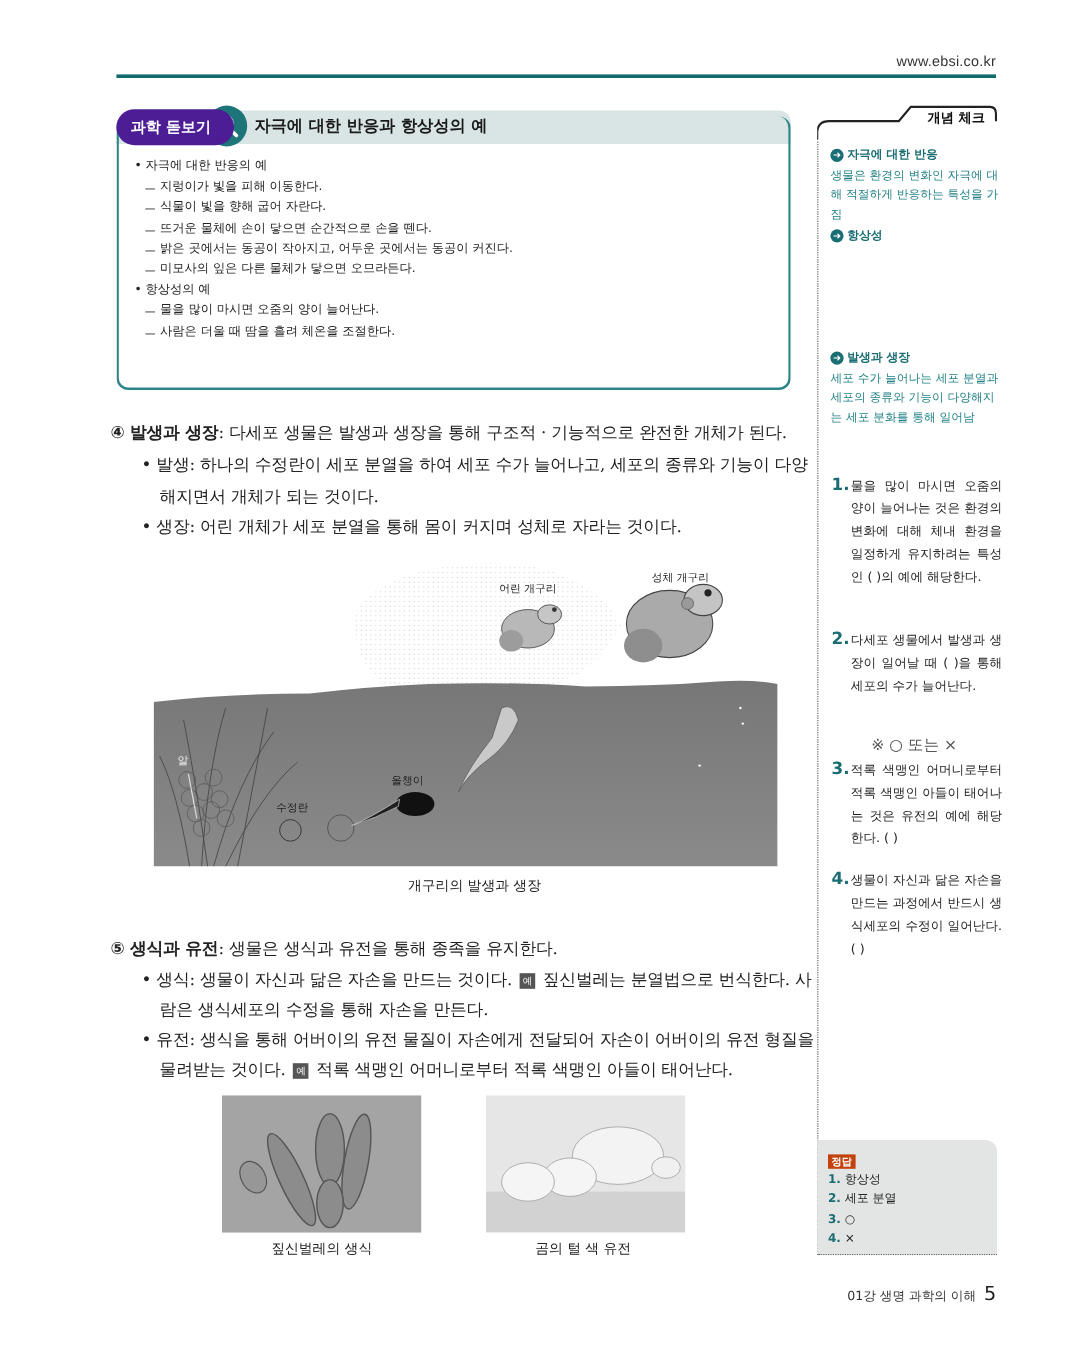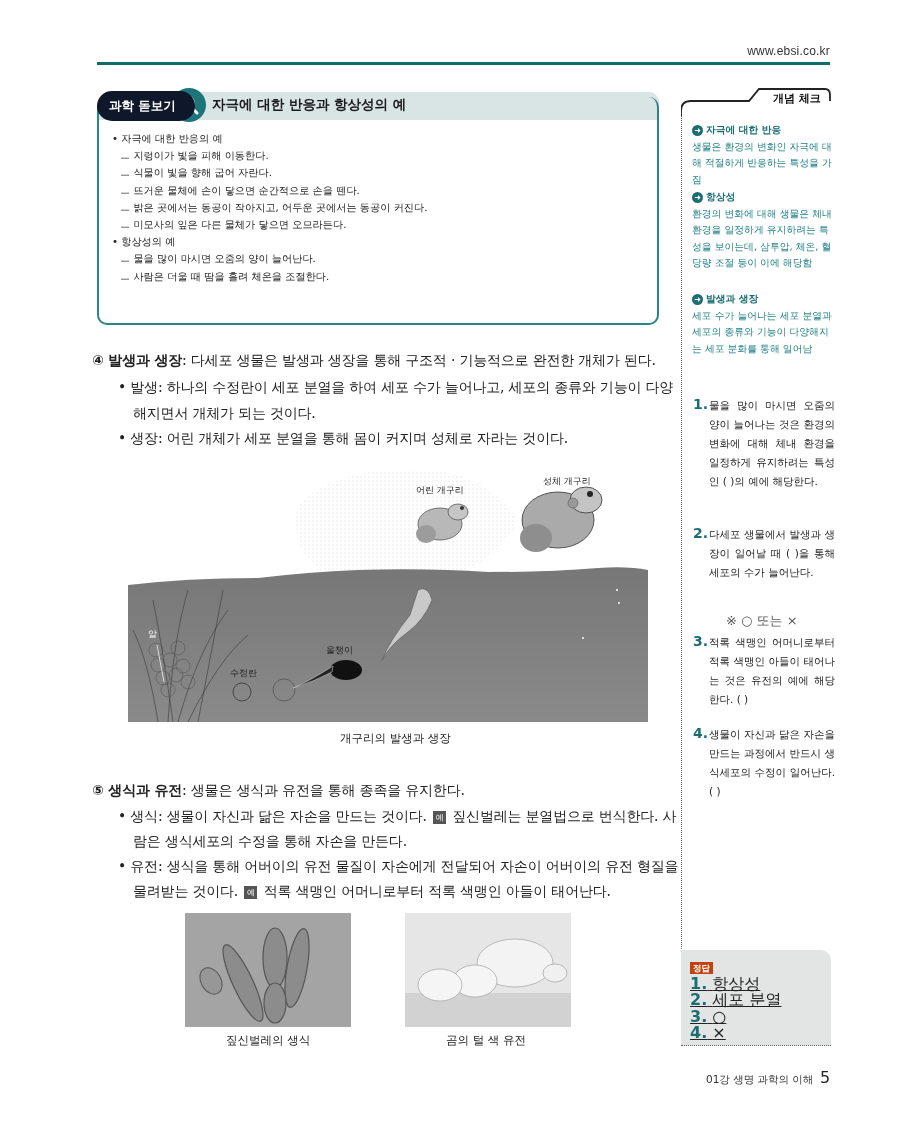--- a/index.html
+++ b/index.html
@@ -8,21 +8,21 @@
       font-family: "DejaVu Sans", "Liberation Sans", sans-serif; color: #222;
     }
     .abs { position: absolute; }
     
     .site-url { right: 70px; top: 44px; font-size: 12px; color: #333; font-family: "Liberation Sans", sans-serif; letter-spacing: 0.2px; }
     .header-rule { left: 97px; top: 62px; width: 733px; height: 3px; background: #0f6b6e; }
 
     
     .sci-box { left: 97px; top: 97px; width: 562px; height: 228px; border: 2px solid #2b8488; border-radius: 10px; border-top: none; box-sizing: border-box; }
     .sci-head { left: 97px; top: 92px; width: 562px; height: 28px; background: #d9e4e5; border-radius: 14px 10px 0 0; }
-    .sci-tag { left: 97px; top: 91px; height: 30px; width: 98px; background: #0f172a; border-radius: 15px 15px 15px 15px; color: #fff; font-size: 12.5px; font-weight: bold; line-height: 30px; padding-left: 12px; box-sizing: border-box; }
+    .sci-tag { left: 97px; top: 91px; height: 30px; width: 98px; background: #4c1d95; border-radius: 15px 15px 15px 15px; color: #fff; font-size: 12.5px; font-weight: bold; line-height: 30px; padding-left: 12px; box-sizing: border-box; }
     .sci-lens { left: 172px; top: 88px; width: 34px; height: 34px; border-radius: 50%; background: #1d7579; }
     .sci-title { left: 212px; top: 96px; font-size: 13.5px; font-weight: bold; color: #1a1a1a; }
     .sci-list { left: 112px; top: 130px; font-size: 10.2px; line-height: 17.2px; color: #222; }
     .sci-list div { white-space: nowrap; }
     .sci-list .sub { padding-left: 8px; }
 
     
     .main-text { left: 92px; font-size: 14px; color: #222; font-family: "DejaVu Serif", "Liberation Serif", serif; white-space: nowrap; letter-spacing: -0.2px; }
     .main-text b { font-family: "DejaVu Sans", sans-serif; font-weight: bold; }
     .bullet-line { left: 118px; }
@@ -39,21 +39,21 @@
     .side-text { left: 692px; width: 142px; font-size: 9.8px; line-height: 16.5px; color: #1f7f84; }
     .side-head { font-weight: bold; color: #1a6d72; }
     .side-arrow { display: inline-block; width: 11px; height: 11px; border-radius: 50%; background: #1a6d72; color: #fff; font-size: 8px; line-height: 11px; text-align: center; margin-right: 3px; vertical-align: 0px; }
     .quiz { left: 693px; width: 142px; font-size: 10.5px; line-height: 19px; color: #222; }
     .quiz-num { position: absolute; left: 0; top: -1px; font-weight: bold; font-size: 14px; color: #1a6d72; }
     .quiz-body { padding-left: 16px; text-align: justify; }
     .ox-note { left: 726px; top: 612px; font-size: 13px; color: #555; }
 
     .answer-box { left: 681px; top: 950px; width: 150px; height: 96px; background: #e3e5e5; border-radius: 0 10px 0 0; border-bottom: 1.5px dotted #666; box-sizing: border-box; }
     .answer-tag { left: 690px; top: 962px; background: #c2410c; color: #fff; font-size: 8.5px; font-weight: bold; padding: 0 3px; line-height: 12px; font-family: Liberation Serif, serif; }
-    .answer-list { left: 690px; top: 976px; font-size: 16px; line-height: 16.3px; color: #222; text-decoration: underline; }
+    .answer-list { left: 690px; top: 976px; font-size: 10px; line-height: 16.3px; color: #222; }
     .answer-list .n { color: #1a6d72; font-weight: bold; }
 
     .footer-text { left: 706px; top: 1073px; font-size: 10.5px; color: #333; }
     .page-num { left: 820px; top: 1068px; font-size: 16px; color: #222; }
   </style>
 </head>
 <body>
 
 <div class="abs site-url">www.ebsi.co.kr</div>
 <div class="abs header-rule"></div>
@@ -206,21 +206,20 @@
   </svg>
   <div class="abs" style="left:92px;top:4px;font-size:11px;font-weight:bold;color:#111;">개념 체크</div>
 </div>
 
 <div class="abs side-text" style="top:122px;">
   <div class="side-head"><span class="side-arrow">➜</span><span>자극에 대한 반응</span></div>
   <div>생물은 환경의 변화인 자극에 대해 적절하게 반응하는 특성을 가짐</div>
 </div>
 <div class="abs side-text" style="top:189px;">
   <div class="side-head"><span class="side-arrow">➜</span><span>항상성</span></div>
-  <div>환경의 변화에 대해 생물은 체내 환경을 일정하게 유지하려는 특성을 보이는데, 삼투압, 체온, 혈당량 조절 등이 이에 해당함</div>
 </div>
 <div class="abs side-text" style="top:291px;">
   <div class="side-head"><span class="side-arrow">➜</span><span>발생과 생장</span></div>
   <div>세포 수가 늘어나는 세포 분열과 세포의 종류와 기능이 다양해지는 세포 분화를 통해 일어남</div>
 </div>
 
 <div class="abs quiz" style="top:396px;">
   <span class="quiz-num">1.</span>
   <div class="quiz-body">물을 많이 마시면 오줌의 양이 늘어나는 것은 환경의 변화에 대해 체내 환경을 일정하게 유지하려는 특성인 (        )의 예에 해당한다.</div>
 </div>

